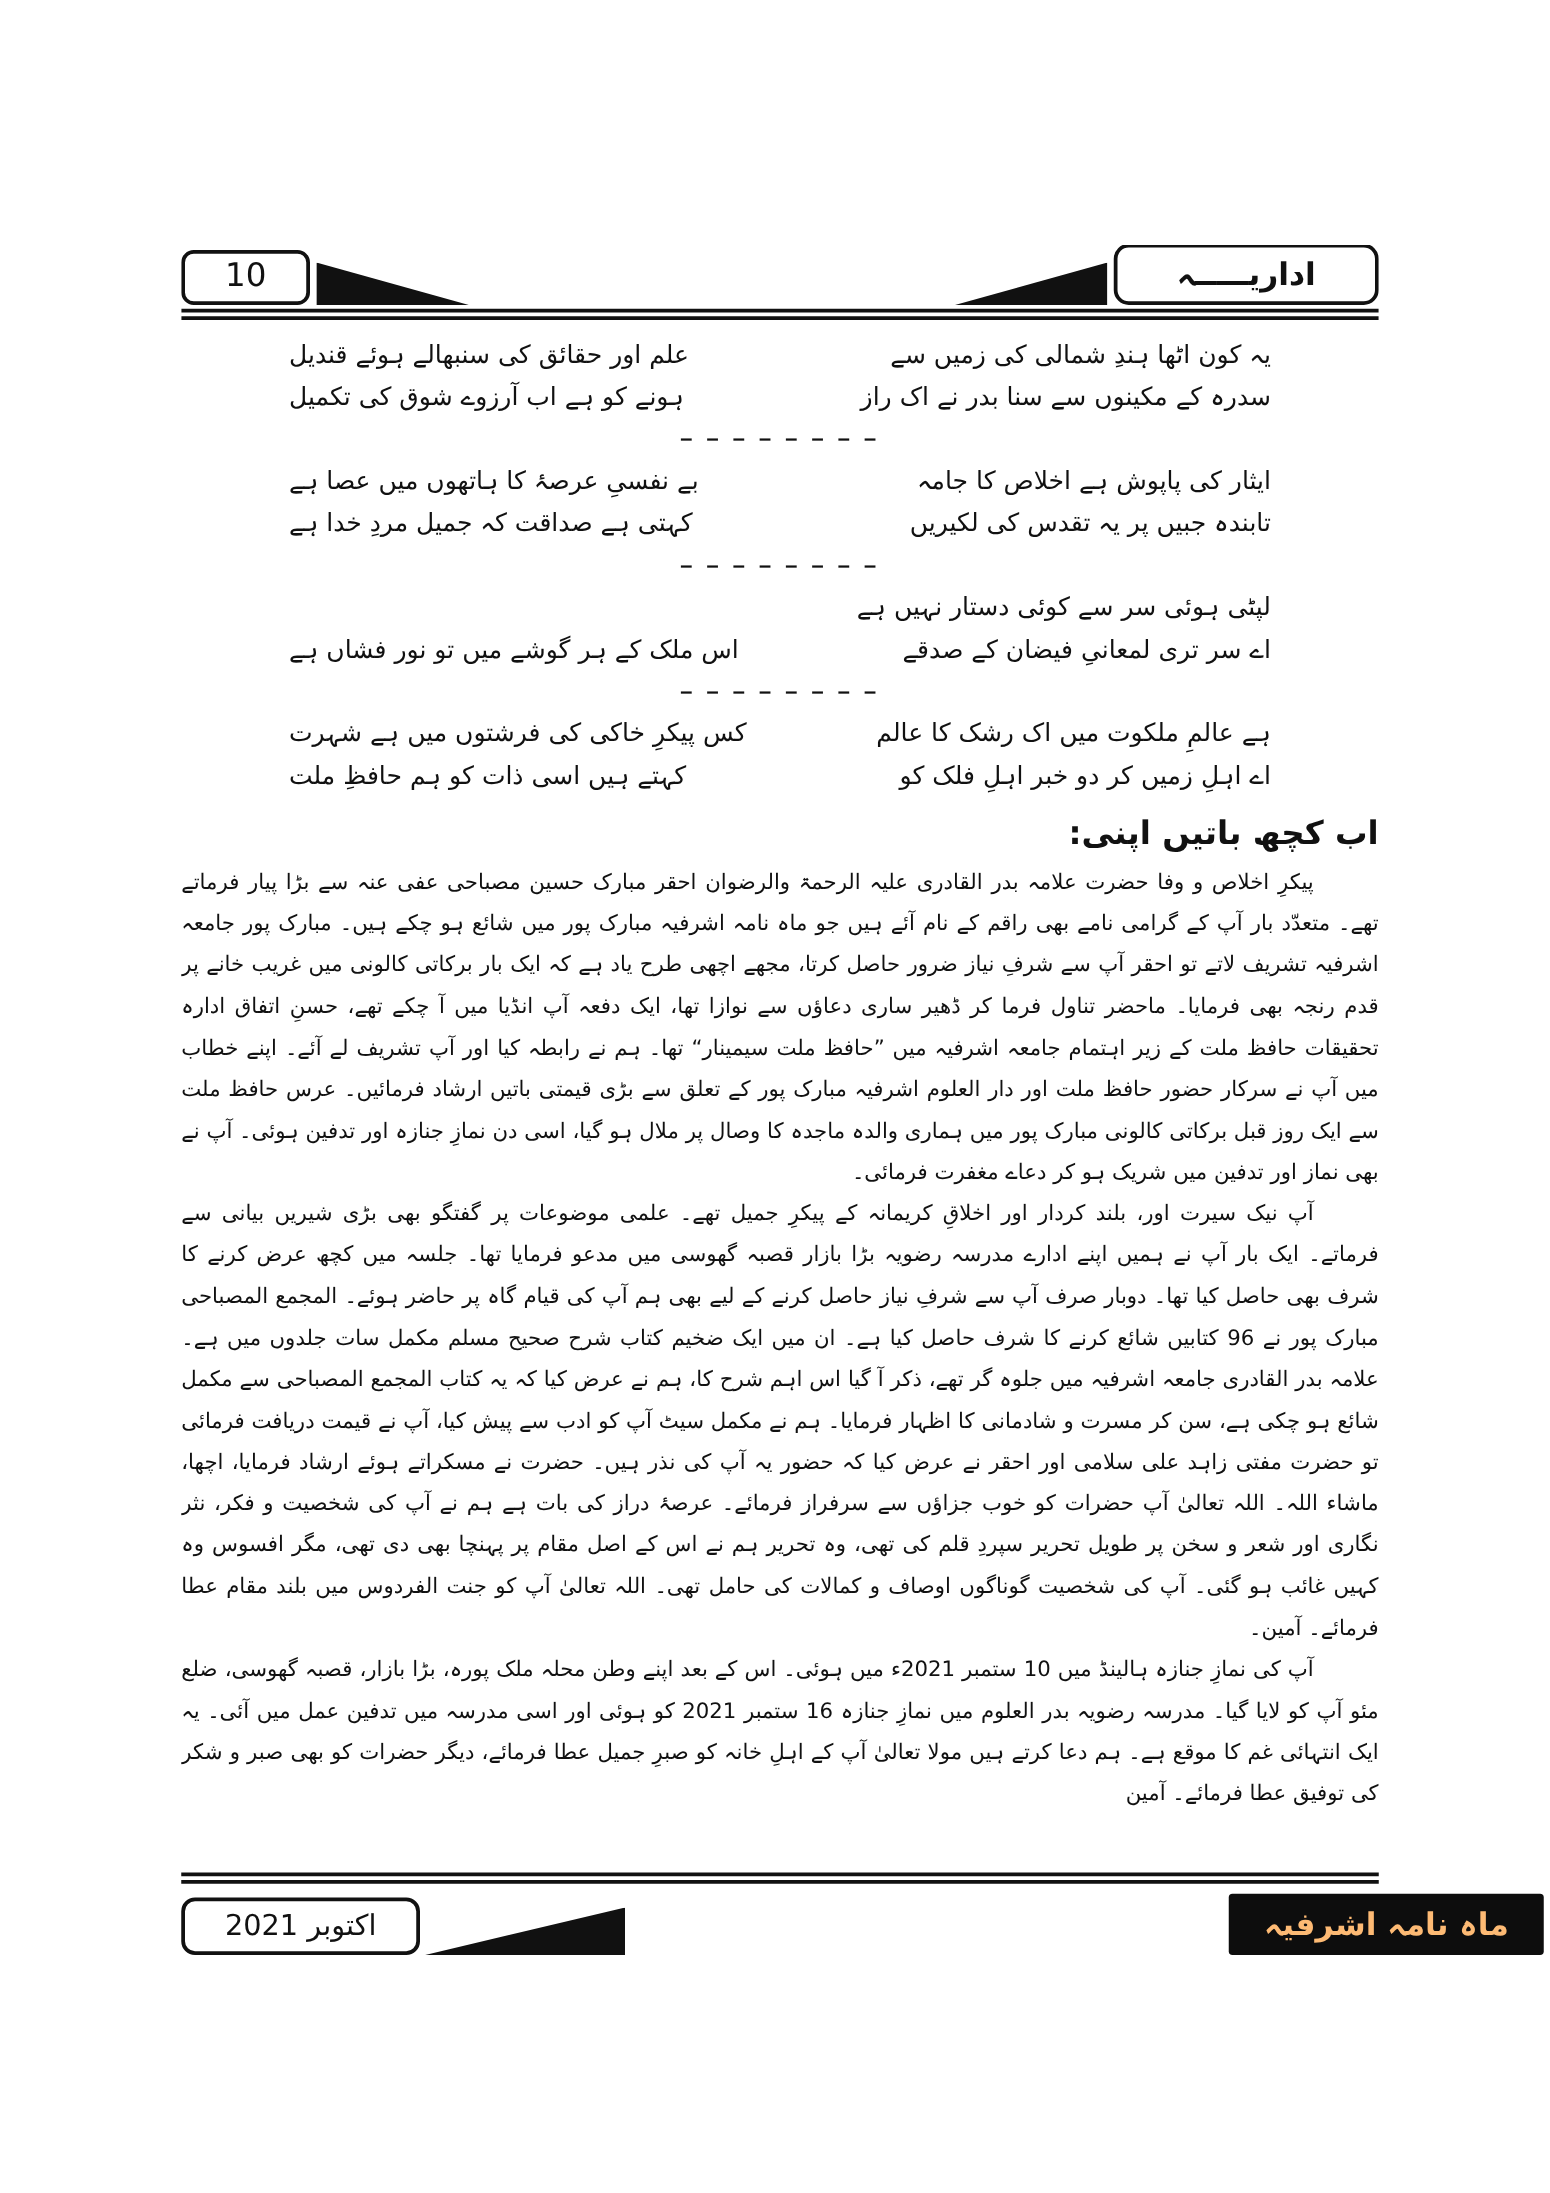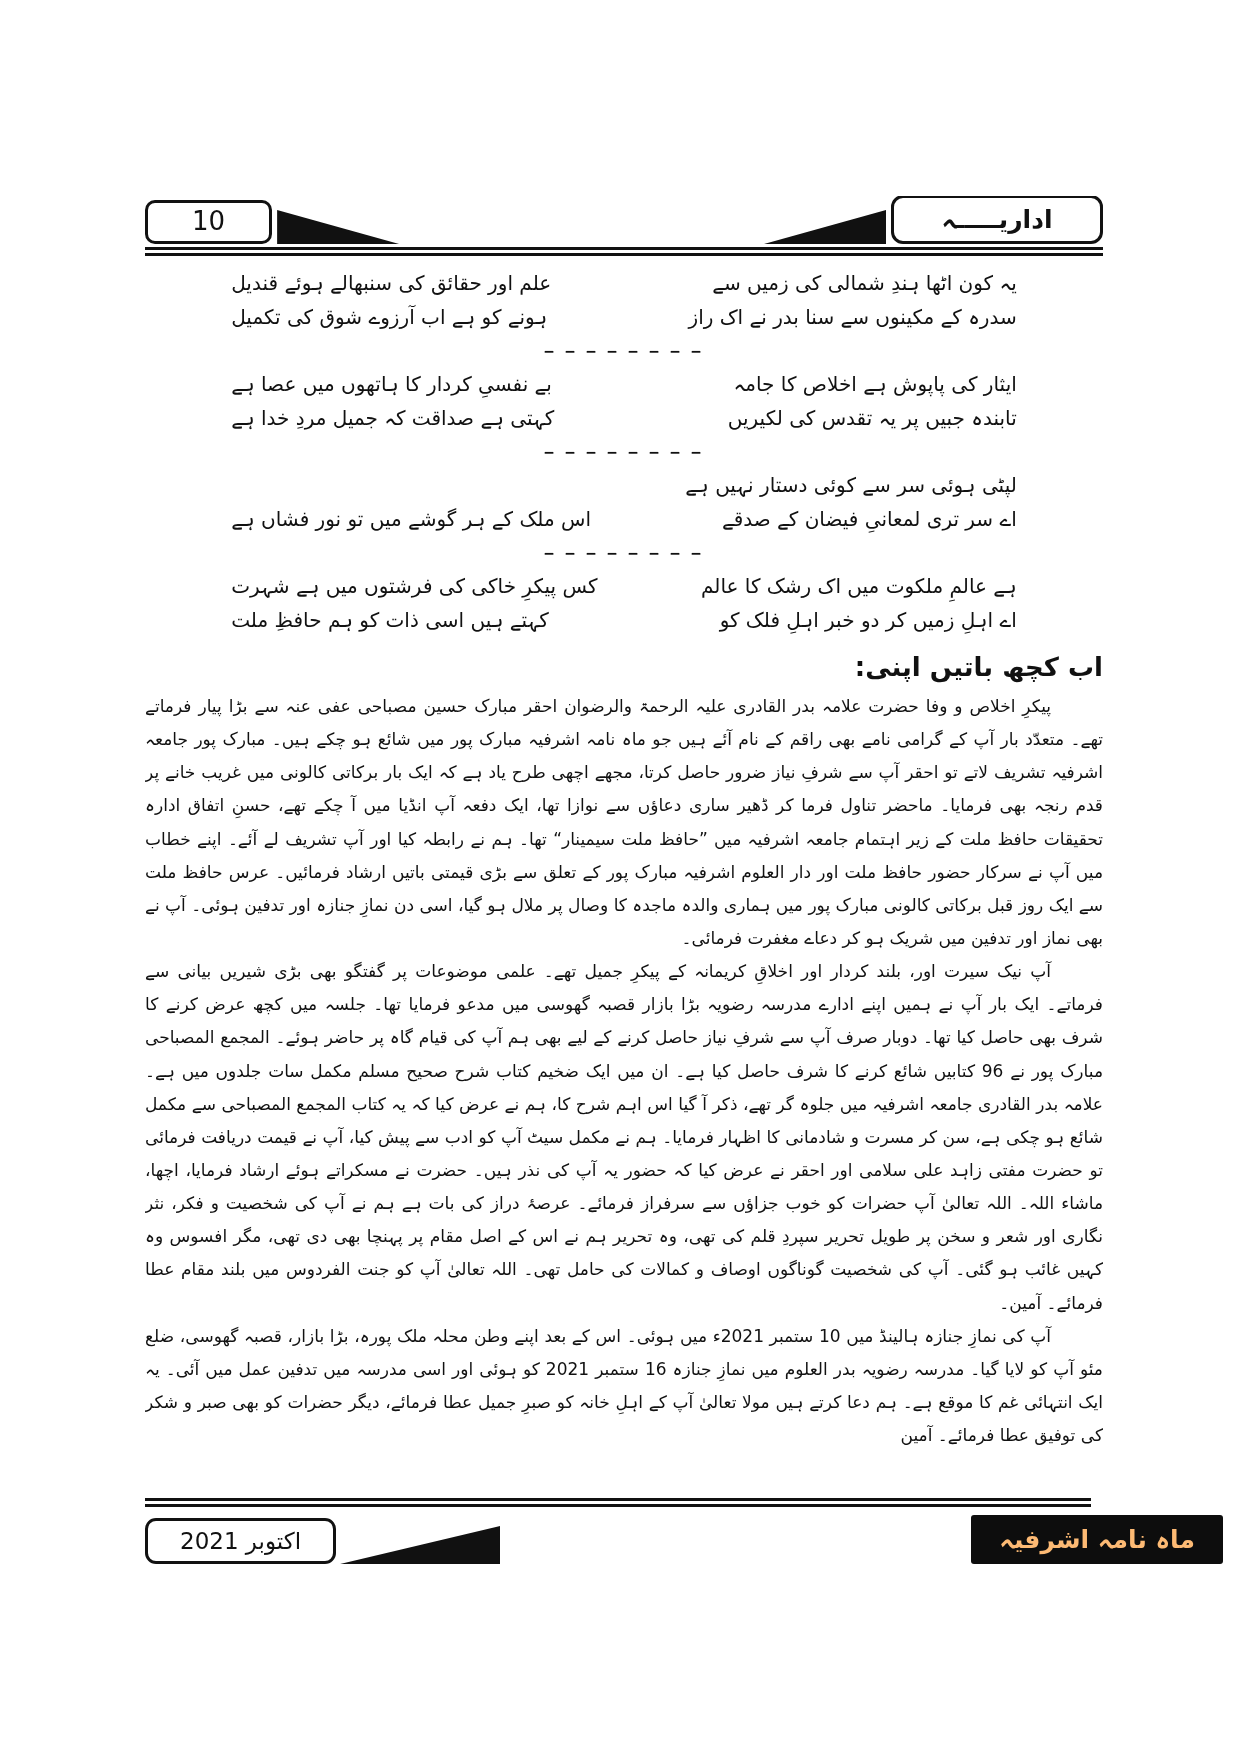--- a/index.html
+++ b/index.html
@@ -19,21 +19,21 @@
     overflow:hidden;
   }
   
   .header-row{
     display:flex;justify-content:space-between;align-items:flex-end;
     height:48px;
   }
   .hgroup{display:flex;align-items:flex-end;}
   .page-num-box{
     border:3px solid #111;border-radius:10px;
-    padding:2px 44px;font-size:26px;line-height:1.3;
+    padding:2px 32px;font-size:26px;line-height:1.3;
     background:#fff;
   }
   .wedge{background:#111;}
   .wedge-r{width:122px;height:34px;margin-left:5px;
     clip-path:polygon(0 0,100% 100%,0 100%);}
   .wedge-l{width:122px;height:34px;margin-right:5px;
     clip-path:polygon(100% 0,0 100%,100% 100%);}
   .section-box{
     border:3px solid #111;border-radius:12px;
     padding:4px 8px;min-width:190px;text-align:center;
@@ -60,21 +60,21 @@
     direction:rtl;text-align:right;
     font-size:26px;font-weight:bold;
     margin:16px 0 8px 0;
   }
   .para{
     direction:rtl;text-align:justify;
     font-size:17px;line-height:1.95;
     margin:0;text-indent:52px;
   }
   
-  .footer{position:absolute;left:145px;right:17px;top:1498px;}
+  .footer{position:absolute;left:145px;right:5px;top:1498px;}
   .footer .double-rule{margin:0 132px 0 0;}
   .footer-row{display:flex;justify-content:space-between;align-items:flex-end;margin-top:8px;}
   .fgroup{display:flex;align-items:flex-end;}
   .footer-date-box{
     border:3px solid #111;border-radius:11px;
     padding:4px 32px;font-size:23px;direction:rtl;line-height:1.4;
     background:#fff;
   }
   .footer-wedge{width:160px;height:38px;margin-left:4px;
     clip-path:polygon(0 100%,100% 0,100% 100%);}
@@ -115,21 +115,21 @@
         <div class="verse">
           <span class="hemi">سدرہ کے مکینوں سے سنا بدر نے اک راز</span>
           <span class="hemi">ہونے کو ہے اب آرزوے شوق کی تکمیل</span>
         </div>
       </div>
       <div class="stanza-divider">－－－－－－－－</div>
 
       <div class="stanza">
         <div class="verse">
           <span class="hemi">ایثار کی پاپوش ہے اخلاص کا جامہ</span>
-          <span class="hemi">بے نفسیِ کردار کا ہاتھوں میں عصا ہے</span>
+          <span class="hemi">بے نفسیِ عرصۂ کا ہاتھوں میں عصا ہے</span>
         </div>
         <div class="verse">
           <span class="hemi">تابندہ جبیں پر یہ تقدس کی لکیریں</span>
           <span class="hemi">کہتی ہے صداقت کہ جمیل مردِ خدا ہے</span>
         </div>
       </div>
       <div class="stanza-divider">－－－－－－－－</div>
 
       <div class="stanza">
         <div class="verse">

